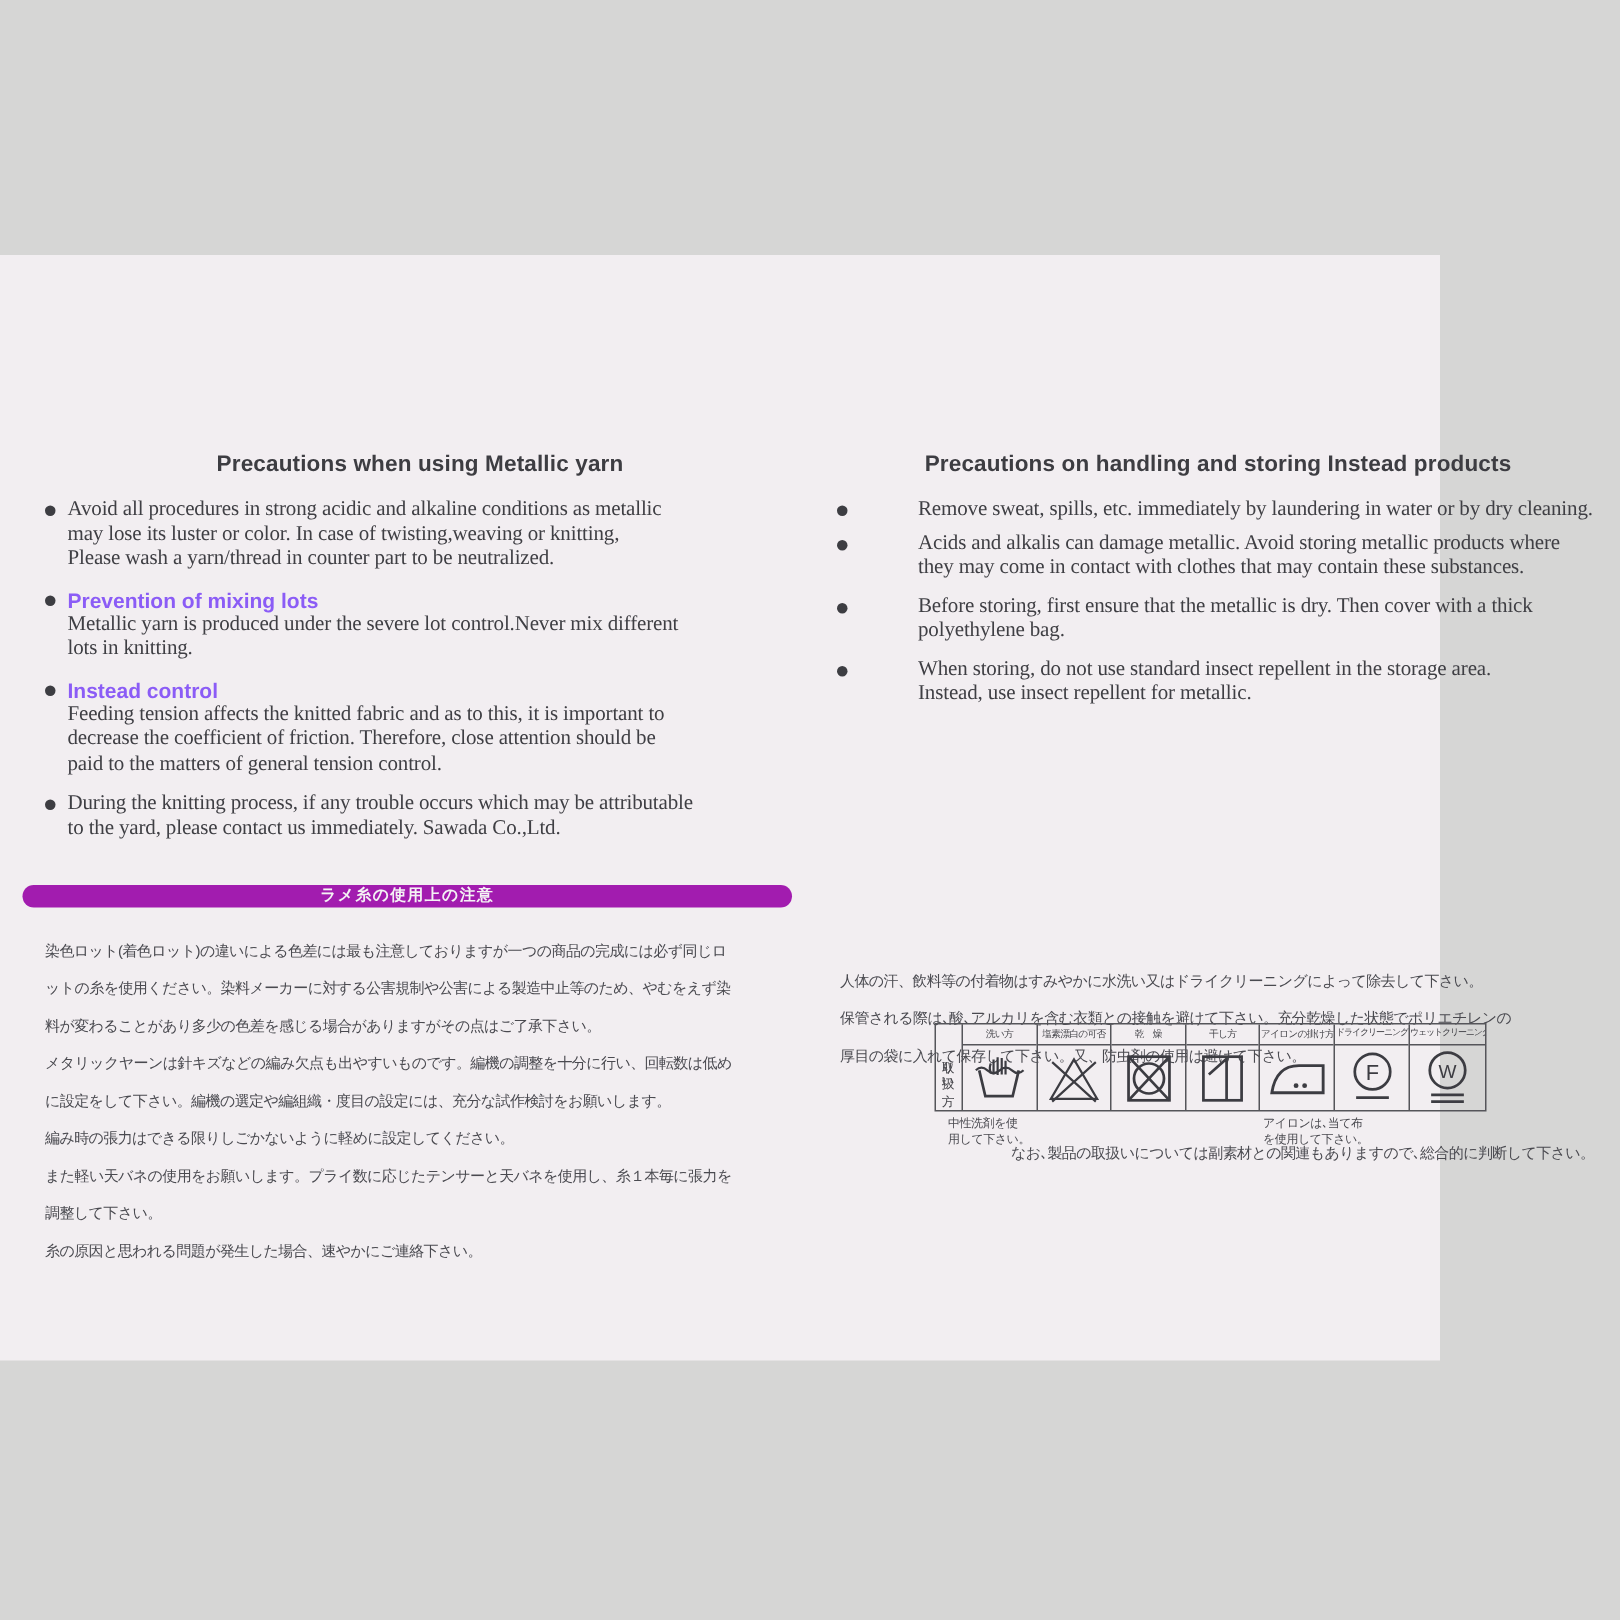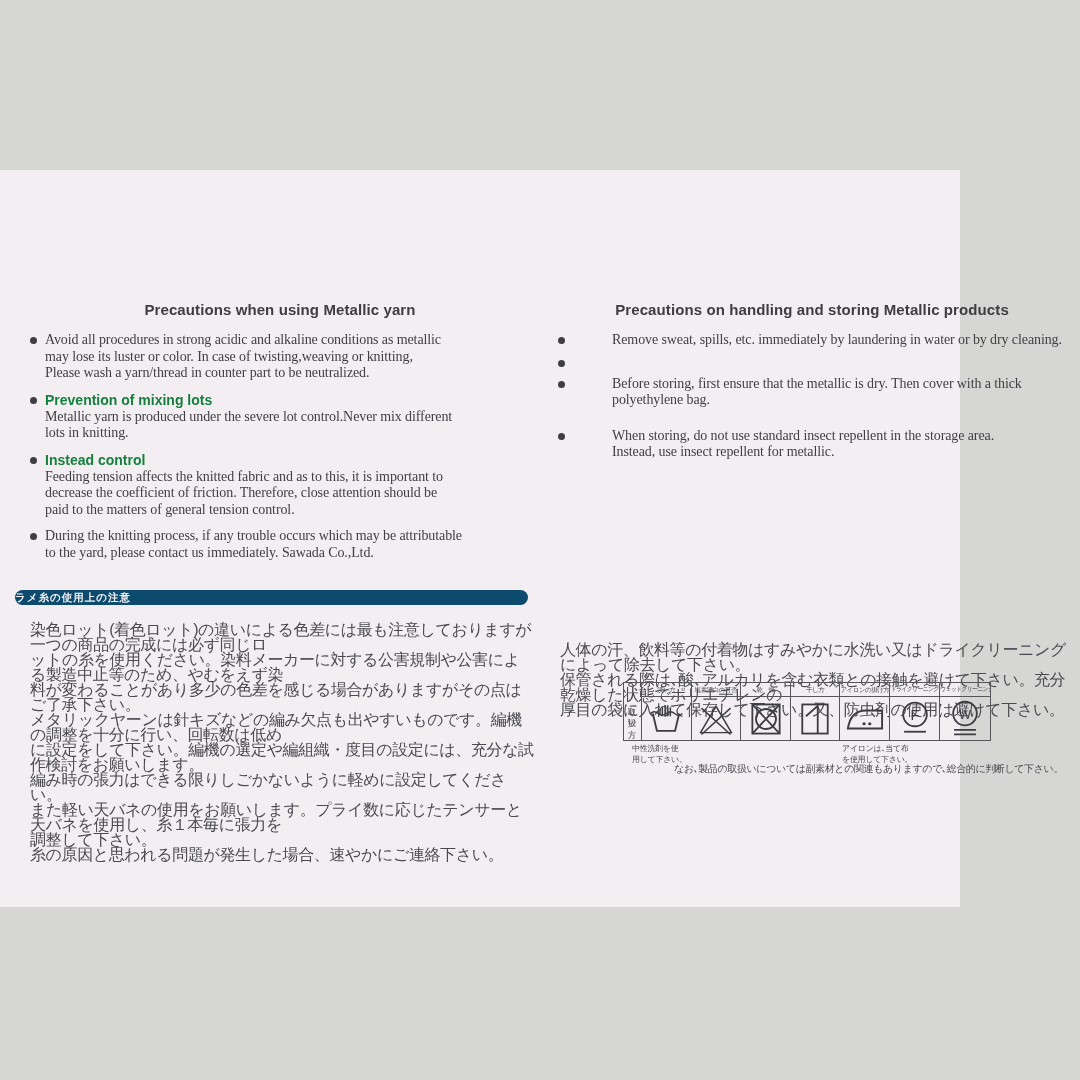--- a/index.html
+++ b/index.html
@@ -16,31 +16,31 @@
   .col{position:absolute;}
   #col-left-en{left:30px;top:131px;width:500px;}
   #col-right-en{left:558px;top:131px;width:508px;}
   .en-title{
     text-align:center;font-weight:bold;font-size:15px;color:#3d3d42;
     font-family:"Liberation Sans",sans-serif;margin-bottom:14px;letter-spacing:0.1px;
   }
   .bullet{display:flex;gap:8px;margin-bottom:10px;}
   #col-right-en .bullet{margin-bottom:6px;gap:47px;}
   .dot{width:7px;height:7px;border-radius:50%;background:#3d3d42;margin-top:5px;flex:none;}
-  .b-head{font-family:"Liberation Sans",sans-serif;font-weight:bold;font-size:14px;color:#15803d;line-height:17px;}
+  .b-head{font-family:"Liberation Sans",sans-serif;font-weight:bold;font-size:14px;color:#8b5cf6;line-height:17px;}
   .b-body{font-family:"Liberation Serif",serif;font-size:14px;color:#3f3f44;line-height:16.5px;white-space:pre-line;letter-spacing:-0.1px;}
   .bar{
-    position:absolute;height:15px;background:#0c4a6e;border-radius:8px;
-    color:#f4f2f4;font-size:10.5px;font-weight:bold;line-height:15px;
+    position:absolute;height:15px;background:#a21caf;border-radius:8px;
+    color:#f4f2f4;font-size:10.5px;font-weight:bold;text-align:center;line-height:15px;
     letter-spacing:1px;
   }
   #bar-left{left:15px;top:420px;width:513px;}
   #bar-right{left:558px;top:420px;width:507px;}
   .jp{
-    position:absolute;font-size:16px;line-height:15px;letter-spacing:-0.4px;
+    position:absolute;font-size:10px;line-height:25px;letter-spacing:-0.4px;
     color:#4a4a50;white-space:pre-line;
   }
   #jp-left{left:30px;top:452px;width:505px;}
   #jp-right{left:560px;top:472px;width:510px;}
   .care-wrap{position:absolute;left:623px;top:512px;}
   .care-table{
     display:flex;border:1px solid #55555a;width:368px;height:59px;box-sizing:border-box;
   }
   .care-label{
     width:17px;border-right:1px solid #55555a;
@@ -111,39 +111,43 @@
         <span class="dot"></span>
         <div>
             <div class="b-body">During the knitting process, if any trouble occurs which may be attributable
 to the yard, please contact us immediately. Sawada Co.,Ltd.</div>
           </div>
       </div>
     </div>
   </div>
 
   <div class="col" id="col-right-en">
-    <div class="en-title">Precautions on handling and storing Metallic products</div>
+    <div class="en-title">Precautions on handling and storing Instead products</div>
     <div>
       <div class="bullet">
         <span class="dot"></span>
         <div>
             <div class="b-body">Remove sweat, spills, etc. immediately by laundering in water or by dry cleaning.</div>
           </div>
       </div>
       <div class="bullet">
         <span class="dot"></span>
+        <div>
+            <div class="b-body">Acids and alkalis can damage metallic. Avoid storing metallic products where
+they may come in contact with clothes that may contain these substances.</div>
+          </div>
       </div>
       <div class="bullet" style="margin-top:9px;">
         <span class="dot"></span>
         <div>
             <div class="b-body">Before storing, first ensure that the metallic is dry. Then cover with a thick
 polyethylene bag.</div>
           </div>
       </div>
-      <div class="bullet" style="margin-top:19px;">
+      <div class="bullet" style="margin-top:9px;">
         <span class="dot"></span>
         <div>
             <div class="b-body">When storing, do not use standard insect repellent in the storage area.
 Instead, use insect repellent for metallic.</div>
           </div>
       </div>
     </div>
   </div>
 
   <div class="bar" id="bar-left">ラメ糸の使用上の注意</div>

